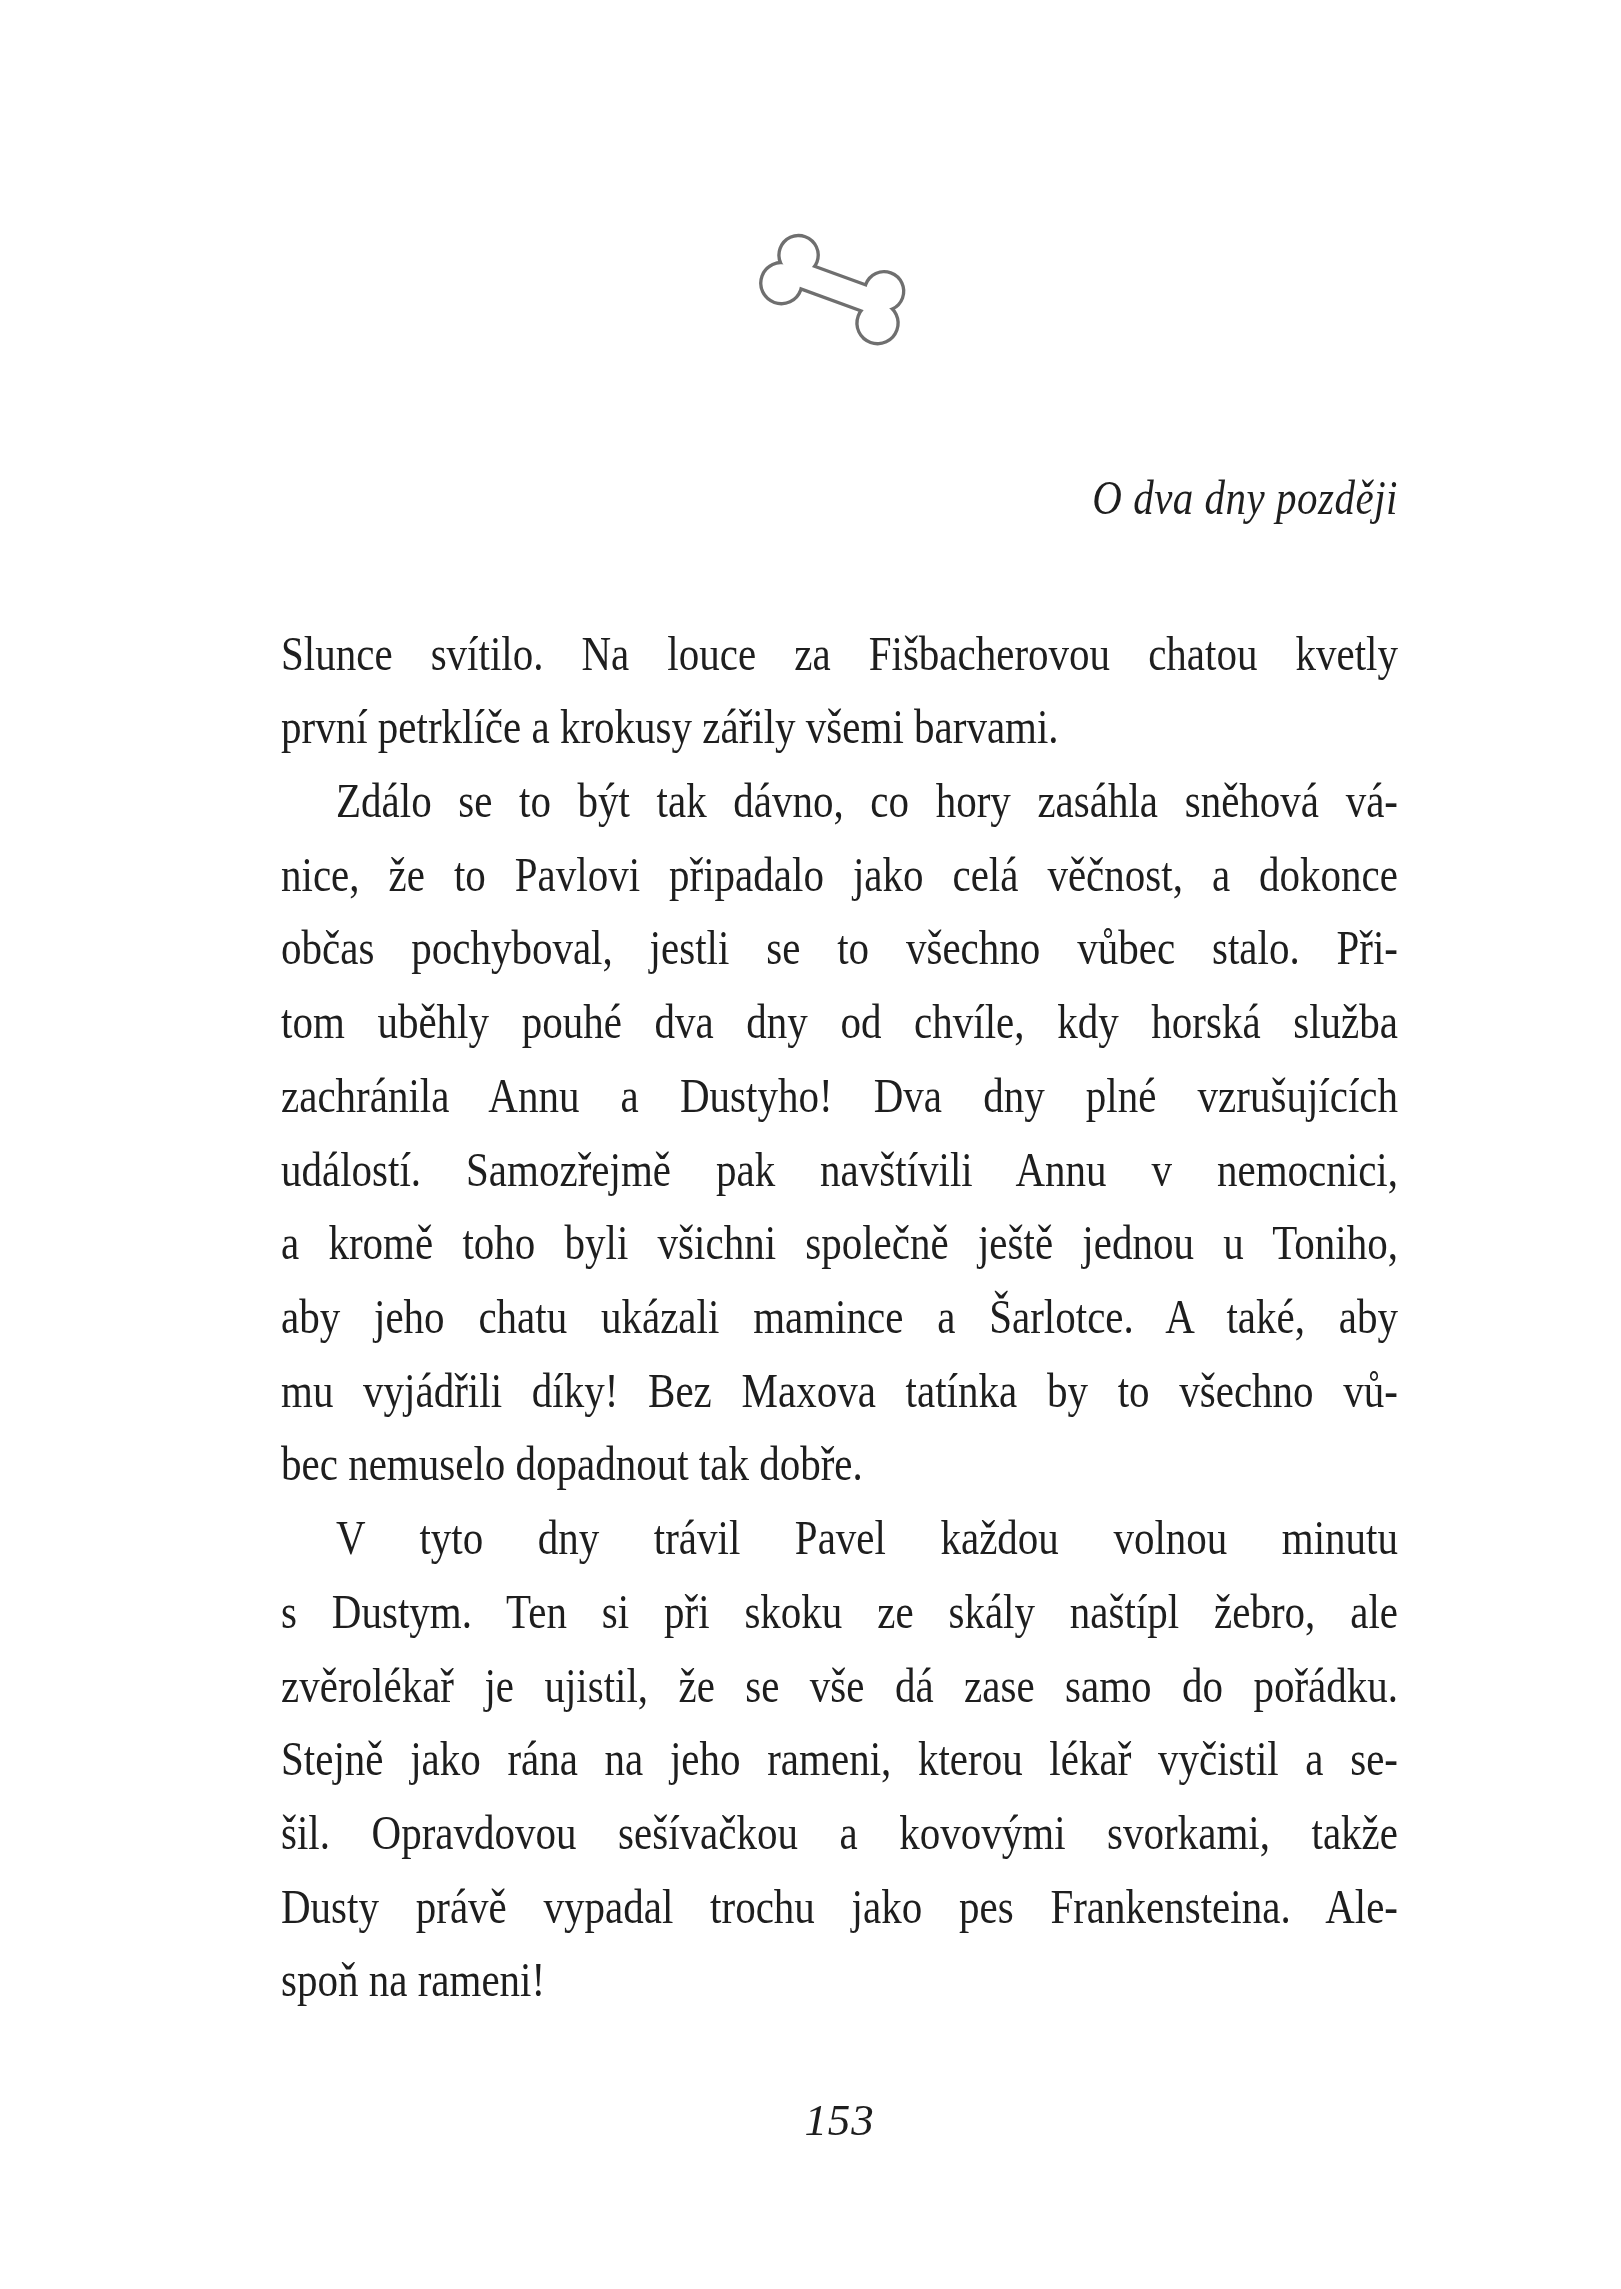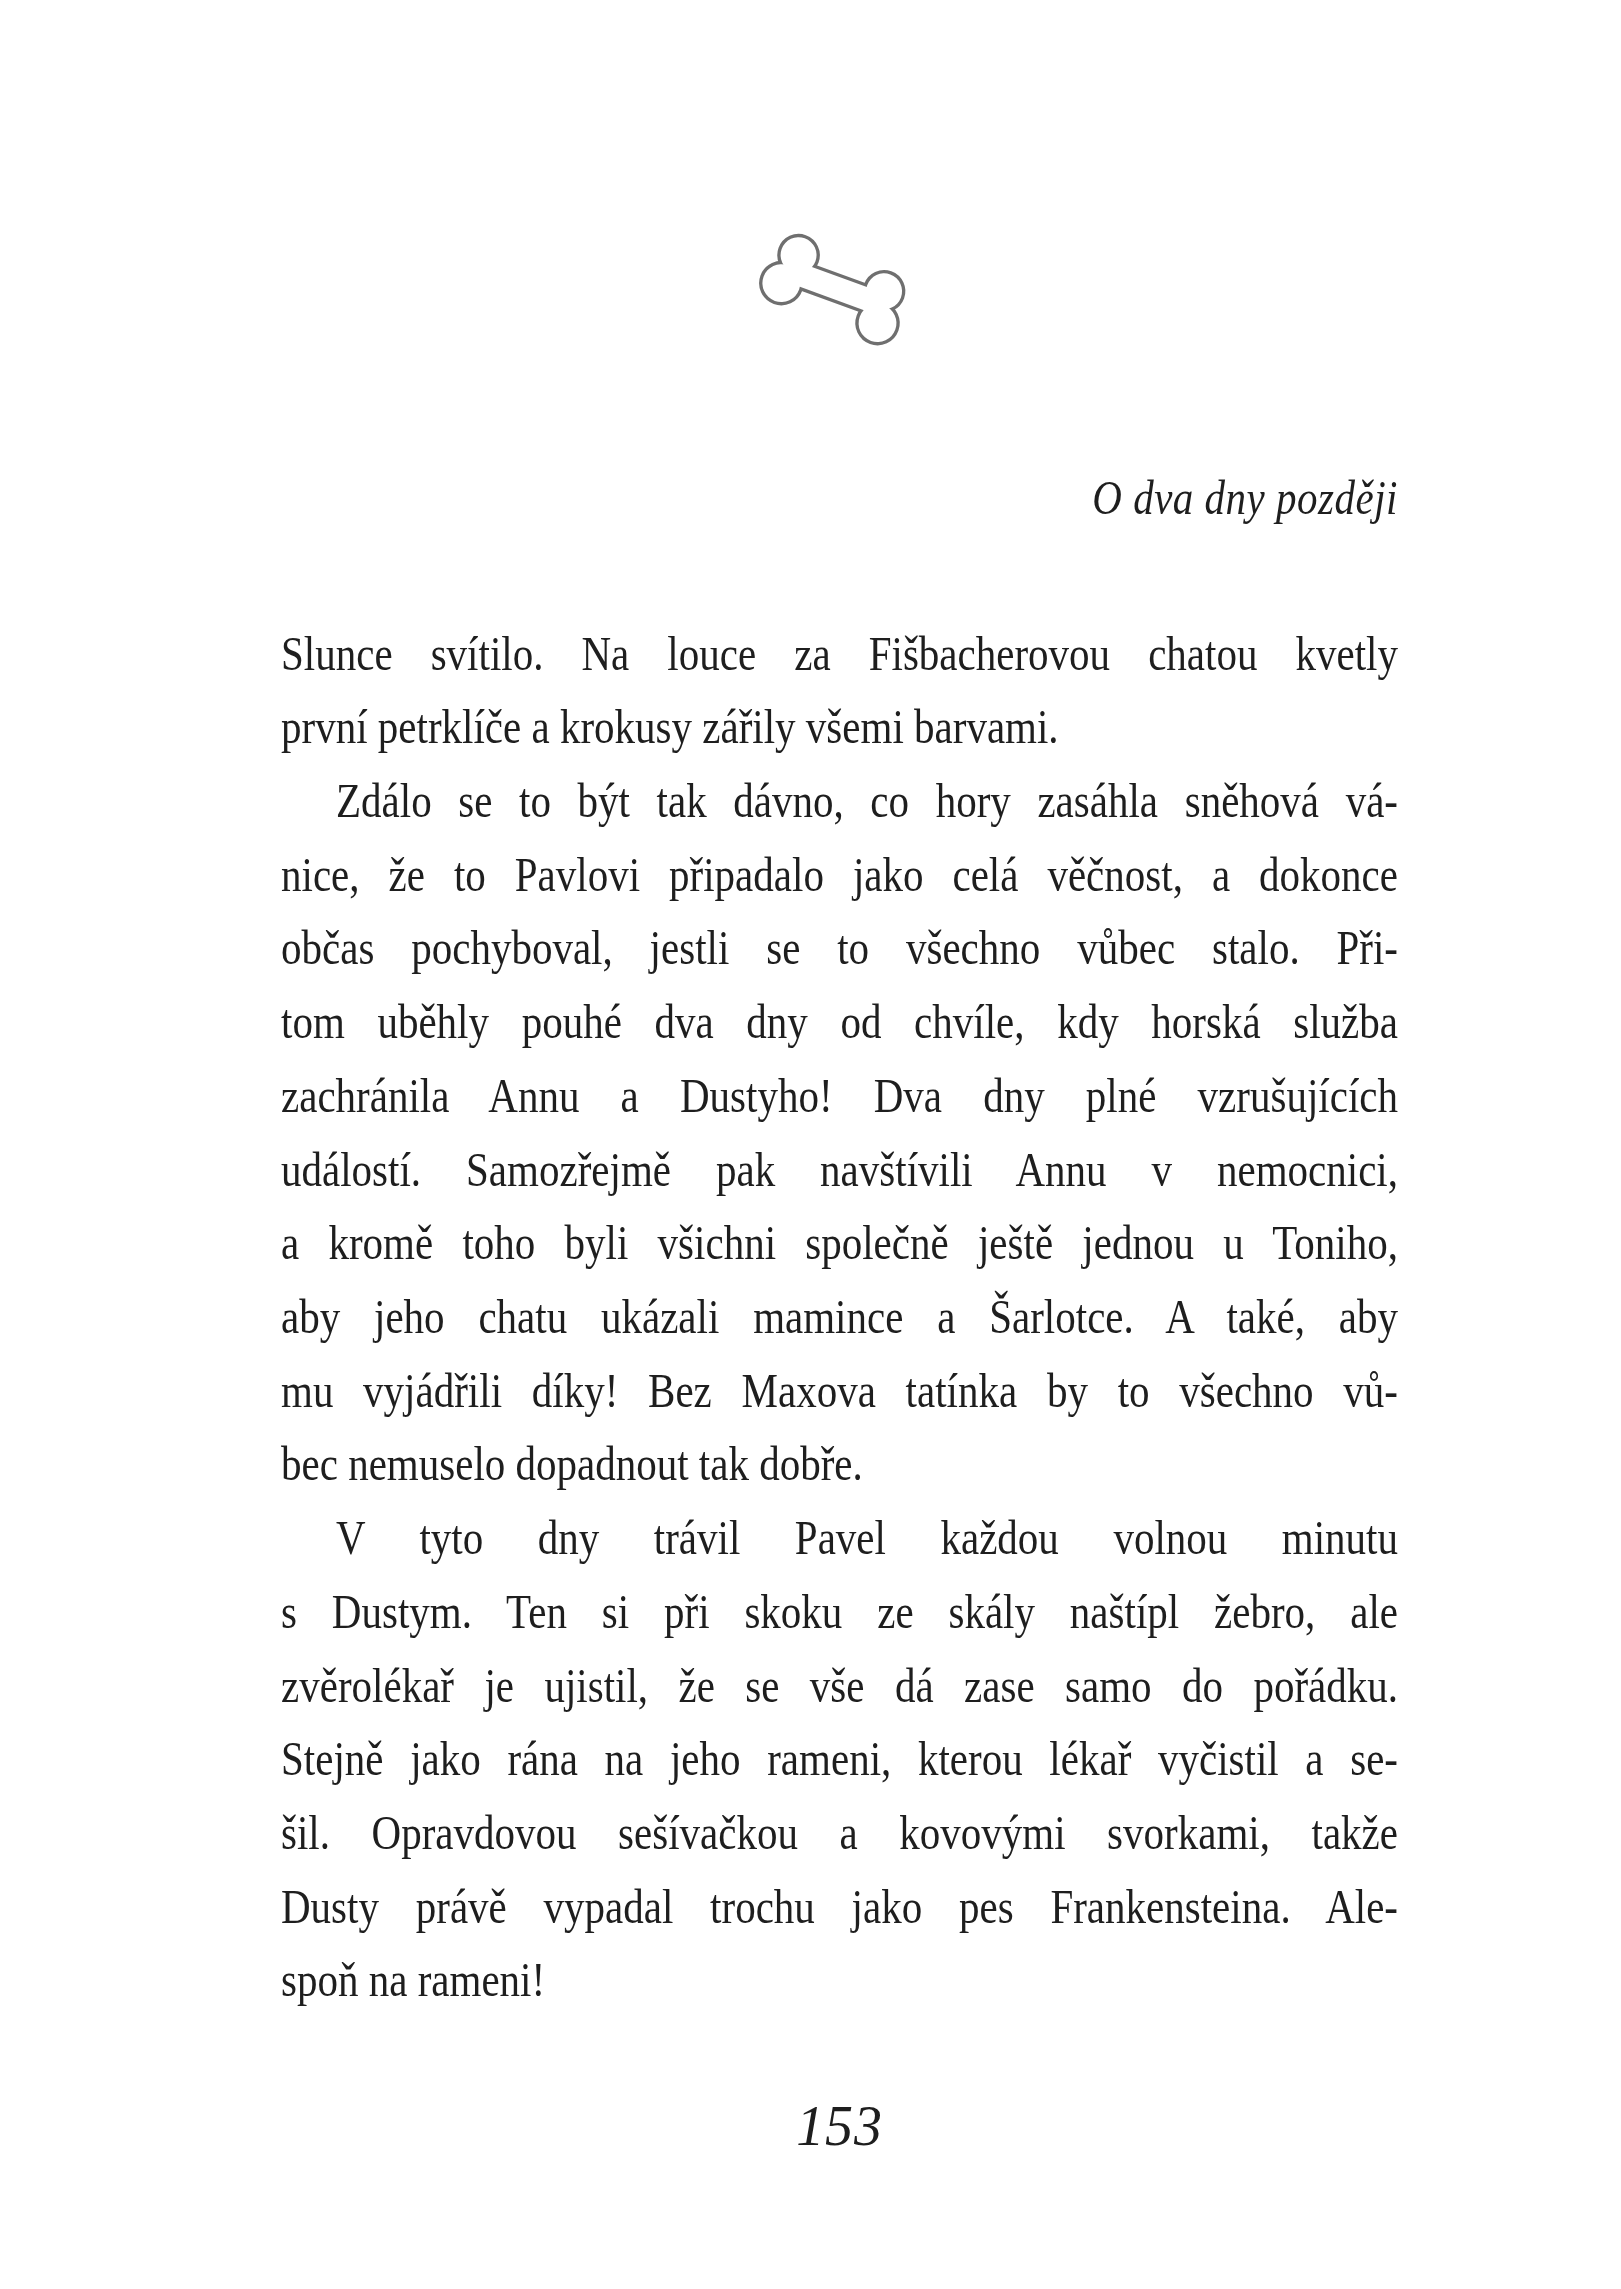--- a/index.html
+++ b/index.html
@@ -27,21 +27,21 @@
     position:absolute;left:281px;top:617px;width:1117px;
     font-size:41px;line-height:63px;
     transform:scaleY(1.17);transform-origin:left top;
   }
   .ln{width:1117px;}
   .ln.j{text-align:justify;text-align-last:justify;}
   .ln.last{text-align:left;text-align-last:left;}
   .ln.ind{text-indent:55px;}
   .pagenum{
     position:absolute;left:281px;top:2094px;width:1117px;
-    font-size:56px;font-style:italic;text-align:center;
+    font-size:45px;font-style:italic;text-align:center;
     letter-spacing:0.9px;
   }
 </style>
 </head>
 <body>
 
 <div class="page">
 
   <div class="bone-wrap">
     <svg width="167" height="123" viewBox="0 0 176 130" aria-hidden="true">

